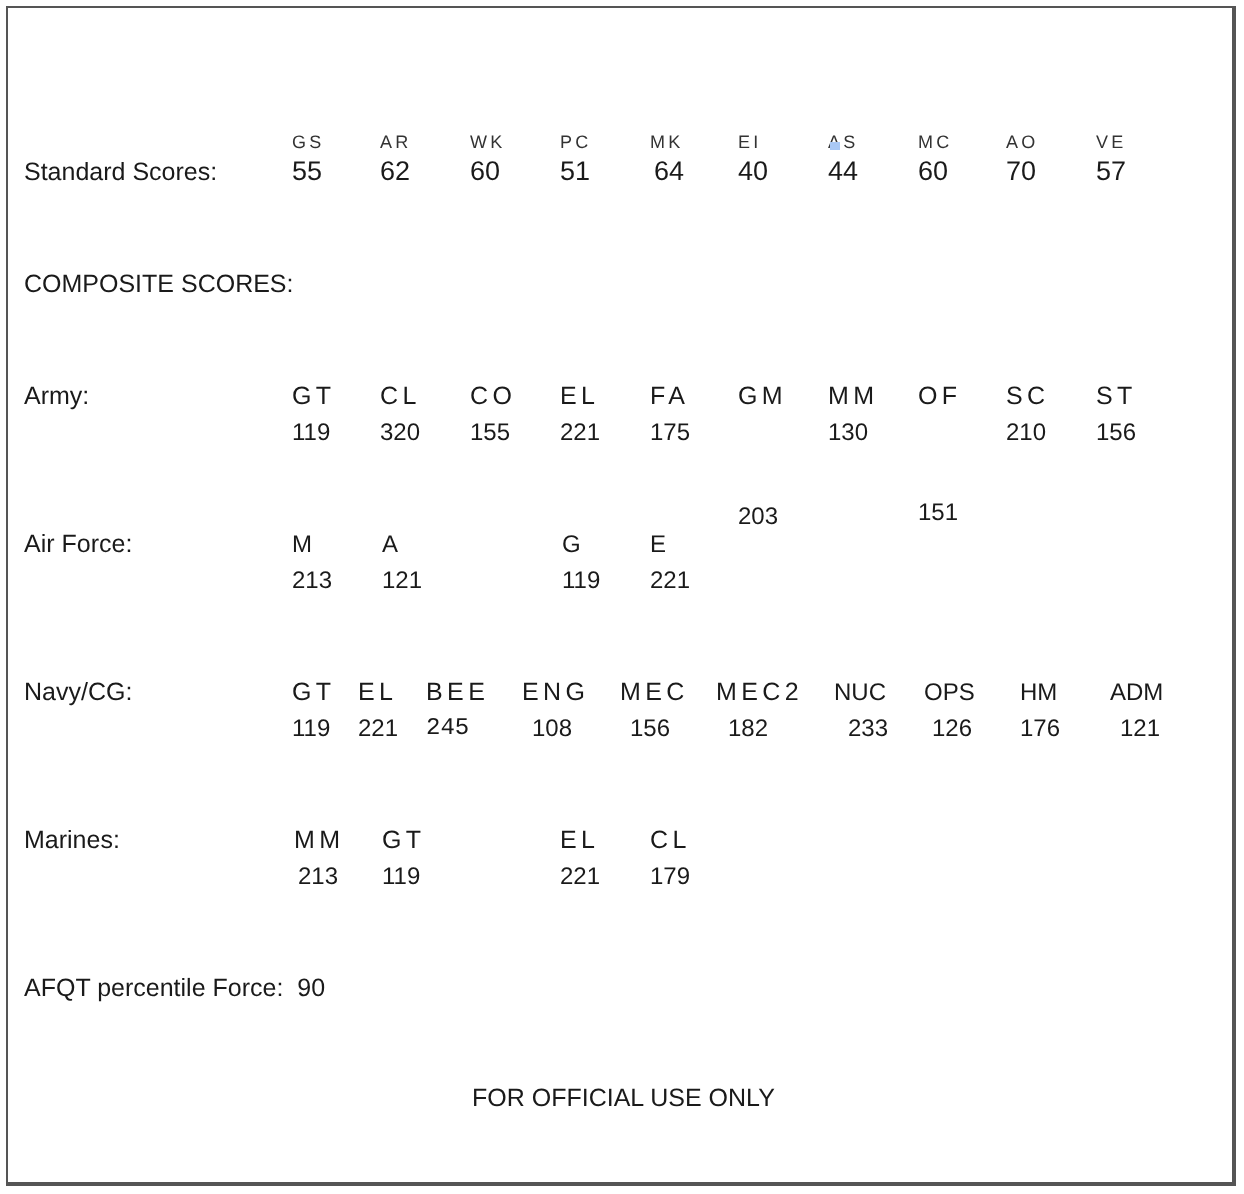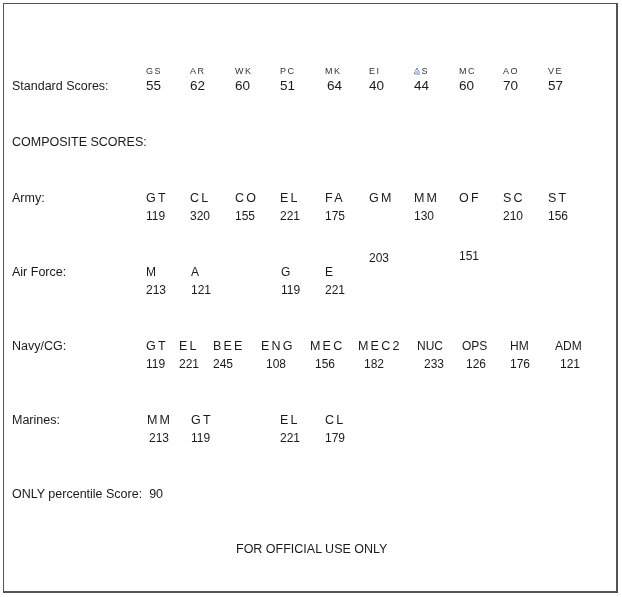--- a/index.html
+++ b/index.html
@@ -76,21 +76,21 @@
 <div class="abs val" style="left:281px;top:283px;">119</div>
 <div class="abs val" style="left:325px;top:265px;">E</div>
 <div class="abs val" style="left:325px;top:283px;">221</div>
 
 <div class="abs lbl" style="left:12px;top:339px;">Navy/CG:</div>
 <div class="abs code" style="left:146px;top:339px;">GT</div>
 <div class="abs val" style="left:146px;top:357px;">119</div>
 <div class="abs code" style="left:179px;top:339px;">EL</div>
 <div class="abs val" style="left:179px;top:357px;">221</div>
 <div class="abs code" style="left:213px;top:339px;">BEE</div>
-<div class="abs val" style="left:213px;top:357px;">245</div>
+<div class="abs val" style="left:213px;top:357px;font-family:Liberation Mono, monospace;">245</div>
 <div class="abs code" style="left:261px;top:339px;">ENG</div>
 <div class="abs val" style="left:266px;top:357px;">108</div>
 <div class="abs code" style="left:310px;top:339px;">MEC</div>
 <div class="abs val" style="left:315px;top:357px;">156</div>
 <div class="abs code" style="left:358px;top:339px;">MEC2</div>
 <div class="abs val" style="left:364px;top:357px;">182</div>
 <div class="abs val" style="left:417px;top:339px;">NUC</div>
 <div class="abs val" style="left:424px;top:357px;">233</div>
 <div class="abs val" style="left:462px;top:339px;">OPS</div>
 <div class="abs val" style="left:466px;top:357px;">126</div>
@@ -103,17 +103,17 @@
 <div class="abs code" style="left:147px;top:413px;">MM</div>
 <div class="abs val" style="left:149px;top:431px;">213</div>
 <div class="abs code" style="left:191px;top:413px;">GT</div>
 <div class="abs val" style="left:191px;top:431px;">119</div>
 <div class="abs code" style="left:280px;top:413px;">EL</div>
 <div class="abs val" style="left:280px;top:431px;">221</div>
 <div class="abs code" style="left:325px;top:413px;">CL</div>
 <div class="abs val" style="left:325px;top:431px;">179</div>
 
 <div class="abs lbl" style="left:12px;top:487px;">
-  <span>ONLY percentile Score:</span>&nbsp;
+  <span>AFQT percentile Force:</span>&nbsp;
   <span>90</span>
 </div>
 
 <div class="abs lbl" style="left:236px;top:542px;">FOR OFFICIAL USE ONLY</div>
 
 </body></html>

